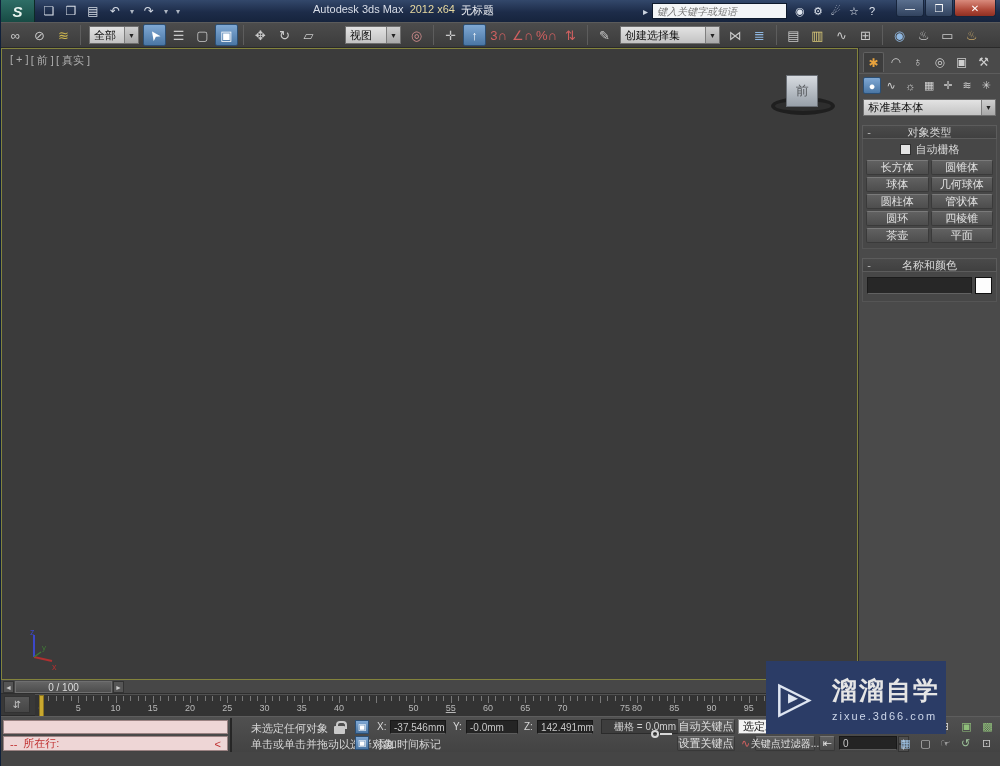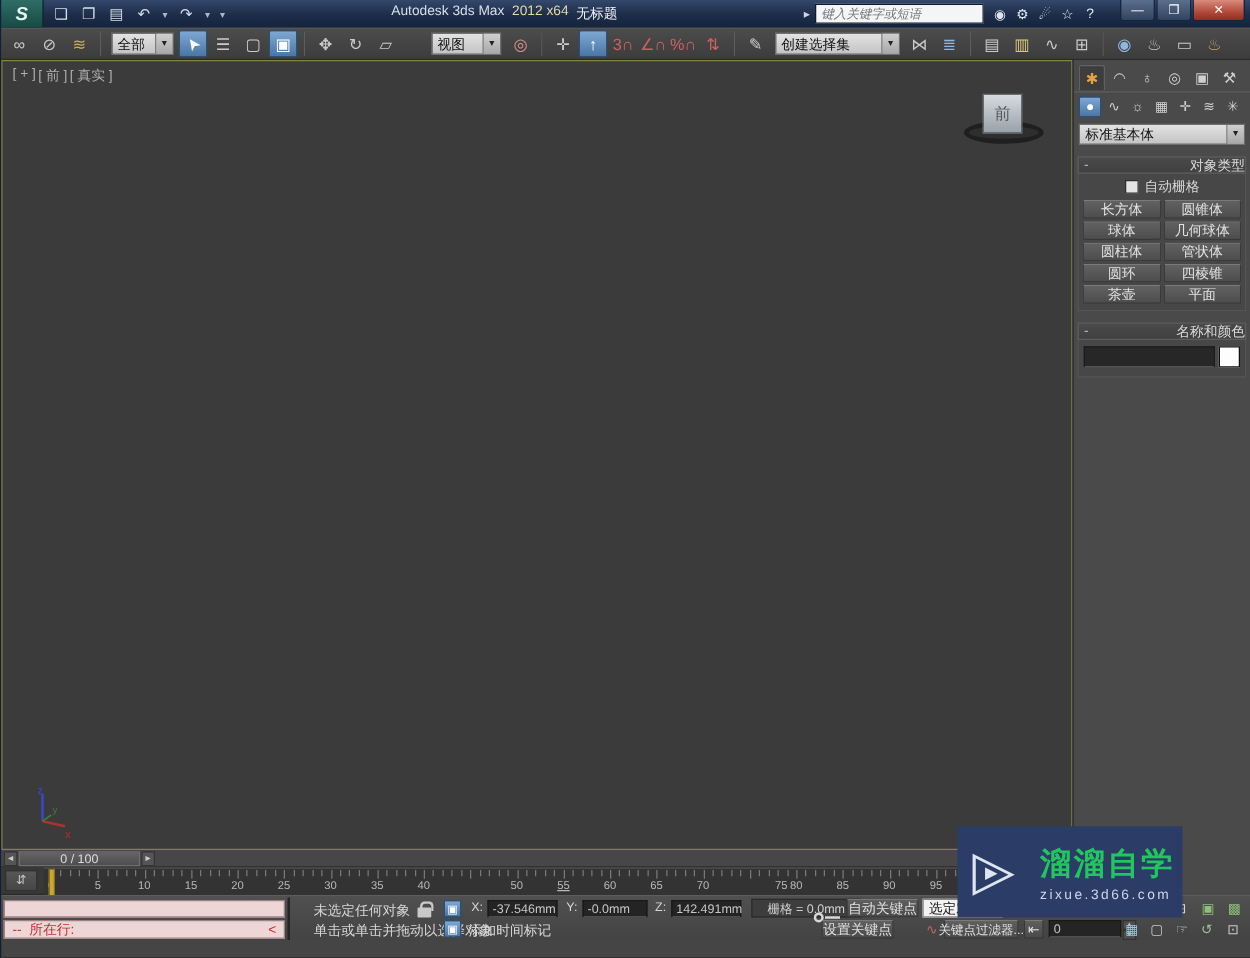--- a/index.html
+++ b/index.html
@@ -52,21 +52,21 @@
   .cmdpanel { width:142px; background:#4a4a4a; border-left:1px solid #2b2b2b; padding-top:2px; position:relative; }
   .cp-tabs { display:flex; padding:2px 4px 0; gap:1px; }
   .cp-tab { width:21px; height:20px; display:flex; align-items:center; justify-content:center; font-size:12px; color:#cfcfcf; border-radius:2px 2px 0 0; }
   .cp-tab.active { background:#3d3d3d; border:1px solid #616161; border-bottom:none; }
   .cp-cats { display:flex; padding:3px 4px 2px; gap:1px; border-top:1px solid #5c5c5c; margin-top:1px; }
   .cp-cat { width:18px; height:17px; display:flex; align-items:center; justify-content:center; font-size:11px; color:#cfcfcf; border-radius:2px; }
   .cp-cat.active { background:linear-gradient(#7fa8d4,#4a76a4); border:1px solid #2c4f74; color:#fff; }
   .cp-combo { margin:3px 4px 0; height:17px; }
   .rollout { margin:9px 3px 0; border:1px solid #5c5c5c; background:linear-gradient(#4a4a4a,#404040); height:14px; display:flex; align-items:center; font-size:11px; color:#dadada; position:relative; }
   .rollout .minus { position:absolute; left:4px; top:0; font-size:11px; color:#bdbdbd; }
-  .rollout .rtitle { flex:1; text-align:right; }
+  .rollout .rtitle { flex:1; text-align:center; }
   .roll-body { margin:0 3px; border:1px solid #555; border-top:none; background:#474747; padding:3px 2px 5px; }
   .autogrid { display:flex; align-items:center; gap:5px; justify-content:center; margin-bottom:3px; }
   .checkbox { width:11px; height:11px; background:#e4e4e4; border:1px solid #2e2e2e; }
   .autogrid label { font-size:11px; color:#d6d6d6; }
   .obj-grid { display:grid; grid-template-columns:1fr 1fr; gap:2px 2px; padding:0 1px; }
   .obj-btn { height:15px; font-size:11px; color:#e2e2e2; background:linear-gradient(#616161,#4d4d4d); border:1px solid #3a3a3a; border-top-color:#7a7a7a; border-radius:2px; display:flex; align-items:center; justify-content:center; white-space:nowrap; }
   .name-row { display:flex; gap:3px; align-items:center; padding:2px 2px; }
   .name-field { flex:1; height:17px; background:#272727; border:1px solid #1c1c1c; border-bottom-color:#616161; }
   .color-swatch { width:17px; height:17px; background:#fdfdfd; border:1px solid #111; }
 
@@ -101,21 +101,21 @@
   .key-icon .ks { position:absolute; left:9px; top:3px; width:12px; height:2px; background:#d8d8d8; }
   .st-icon { position:absolute; width:17px; height:15px; display:flex; align-items:center; justify-content:center; font-size:11px; color:#c9c9c9; }
   .spinner { position:absolute; width:11px; height:14px; display:flex; flex-direction:column; }
   .spinner span { flex:1; background:#4e4e4e; border:1px solid #333; color:#bbb; font-size:5px; display:flex; align-items:center; justify-content:center; }
 
   
   .watermark { position:absolute; left:765px; top:661px; width:180px; height:73px; background:#2b3c66; display:flex; align-items:center; padding-left:12px; gap:10px; z-index:50; }
   .wm-logo { position:relative; width:44px; height:50px; color:#dfe6f2; }
   .wm-logo .outer { position:absolute; left:0; top:2px; font-size:44px; line-height:44px; }
   .wm-logo .inner { position:absolute; left:10px; top:17px; font-size:13px; }
-  .wm-txt .wm-title { font-size:25px; color:#22c55e; font-weight:bold; letter-spacing:2px; }
+  .wm-txt .wm-title { font-size:25px; color:#e5e5e5; font-weight:bold; letter-spacing:2px; }
   .wm-txt .wm-url { font-size:11px; color:#cdd7ea; letter-spacing:2px; margin-top:3px; }
 </style>
 </head>
 <body>
 
 <div id="app">
 
   <div class="titlebar">
     <div class="logo-btn">
         <span>S</span>
@@ -500,21 +500,21 @@
     <div class="key-icon" style="left:650px;top:13px">
         <span class="kc"></span>
         <span class="ks"></span>
       </div>
     <div class="st-btn" style="left:676px;top:2px;width:58px">自动关键点</div>
     <div class="white-combo" style="left:737px;top:2px;width:64px">选定对象</div>
 
     <div class="st-text" style="left:250px;top:20px">单击或单击并拖动以选择对象</div>
     <div class="absrel-icon" style="left:354px;top:19px">▣</div>
     <div class="st-text" style="left:374px;top:20px">添加时间标记</div>
-    <div class="st-btn" style="left:656px;top:19px;width:58px">设置关键点</div>
+    <div class="st-btn" style="left:676px;top:19px;width:58px">设置关键点</div>
     <div class="st-icon" style="left:736px;top:19px;color:#d06060">∿</div>
     <div class="st-btn" style="left:754px;top:19px;width:60px;font-size:10px">关键点过滤器...</div>
     <div class="st-btn" style="left:818px;top:19px;width:16px">⇤</div>
     <div class="num-field" style="left:838px;top:19px;width:58px">0</div>
     <div class="spinner" style="left:897px;top:19px">
         <span>▲</span>
         <span>▼</span>
       </div>
 
     <div id="nav-row1"></div>

